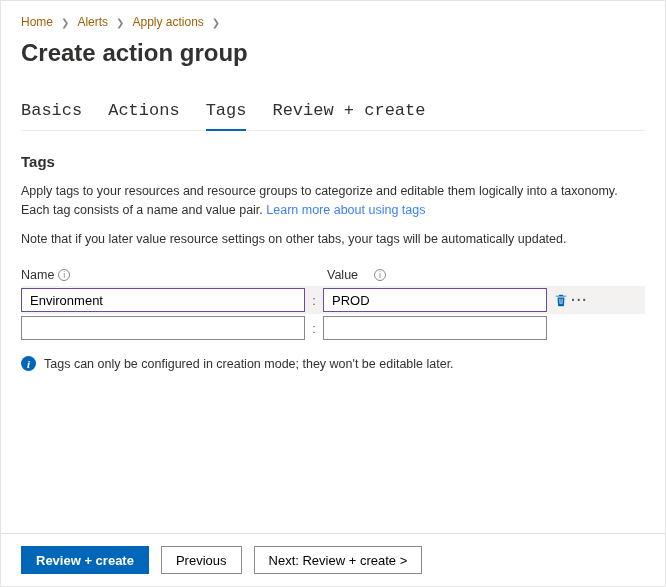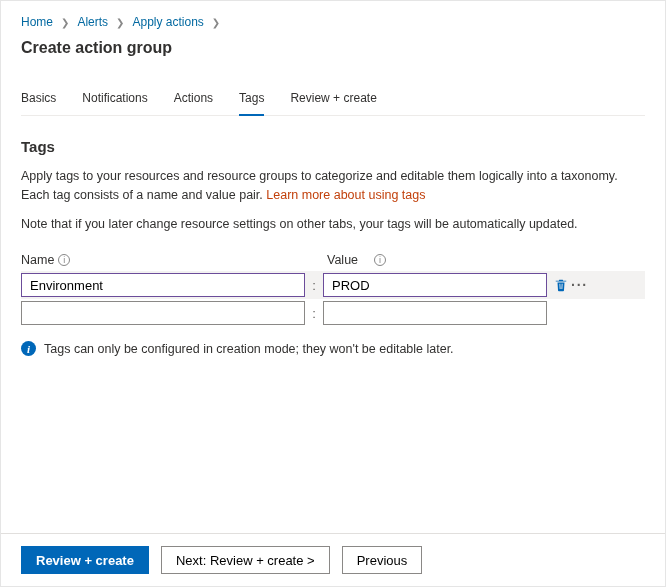--- a/index.html
+++ b/index.html
@@ -14,40 +14,41 @@
       border: 1px solid #e5e5e5;
     }
     .content-area { padding: 8px 20px 0 20px; }
     .breadcrumb {
       display: flex;
       align-items: center;
       gap: 4px;
       font-size: 12px;
       padding: 6px 0 4px 0;
     }
-    .breadcrumb a { color: #0369a1; text-decoration: none; cursor: pointer; }
+    .breadcrumb a { color: #a16207; text-decoration: none; cursor: pointer; }
     .chev { color: #888; font-size: 10px; padding: 0 4px; }
     h1.page-title {
-      font-size: 16px;
+      font-size: 24px;
       font-weight: 600;
       margin: 6px 0 28px 0;
       color: #323130;
     }
     .tabs {
       display: flex;
       gap: 26px;
       border-bottom: 1px solid #edebe9;
       margin-bottom: 22px;
     }
     .tab {
       padding: 6px 0 10px 0;
       cursor: pointer;
       color: #323130;
-      font-size: 12px;
+      font-size: 17px;
       position: relative;
+      font-family: Liberation Mono, monospace;
     }
     .tab.active {
       color: #323130;
     }
     .tab.active::after {
       content: "";
       position: absolute;
       left: 0; right: 0; bottom: -1px;
       height: 2px;
       background: #0067b8;
@@ -56,21 +57,21 @@
       font-size: 15px;
       font-weight: 600;
       margin-bottom: 12px;
     }
     .description {
       font-size: 12.5px;
       color: #323130;
       line-height: 1.5;
       margin-bottom: 10px;
     }
-    .description a { color: #c2410c; text-decoration: none; }
+    .description a { color: #3b82f6; text-decoration: none; }
     .tags-area { margin-top: 20px; }
     .col-headers {
       display: flex;
       align-items: center;
       font-size: 12.5px;
       margin-bottom: 4px;
     }
     .col-name { width: 288px; display: flex; align-items: center; gap: 4px; }
     .col-sep { width: 18px; }
     .col-value { flex: 1; display: flex; align-items: center; gap: 16px; }
@@ -154,33 +155,32 @@
     <a>Alerts</a>
     <span class="chev">❯</span>
     <a>Apply actions</a>
     <span class="chev">❯</span>
   </nav>
 
   <h1 class="page-title">Create action group</h1>
 
   <div class="tabs">
     <div class="tab">Basics</div>
-    <div class="tab">Notifications</div>
     <div class="tab">Actions</div>
     <div class="tab active">Tags</div>
     <div class="tab">Review + create</div>
   </div>
 
   <div class="section-heading">Tags</div>
 
   <p class="description">
     <span>Apply tags to your resources and resource groups to categorize and editable them logically into a taxonomy. Each tag consists of a name and value pair. </span><a>Learn more about using tags</a>
   </p>
 
-  <p class="description">Note that if you later change resource settings on other tabs, your tags will be automatically updated.</p>
+  <p class="description">Note that if you later value resource settings on other tabs, your tags will be automatically updated.</p>
 
   <div class="tags-area">
     <div class="col-headers">
       <div class="col-name">
         <span>Name</span>
         <span class="info-icon">i</span>
       </div>
       <div class="col-sep"></div>
       <div class="col-value">
         <span>Value</span>
@@ -211,15 +211,15 @@
 
     <div class="note-row">
       <span class="blue-info">i</span>
       <span>Tags can only be configured in creation mode; they won't be editable later.</span>
     </div>
   </div>
 </div>
 
 <div class="footer">
   <button class="btn primary">Review + create</button>
+  <button class="btn">Previous</button>
   <button class="btn">Next: Review + create &gt;</button>
-  <button class="btn">Previous</button>
 </div>
 
 </body></html>

